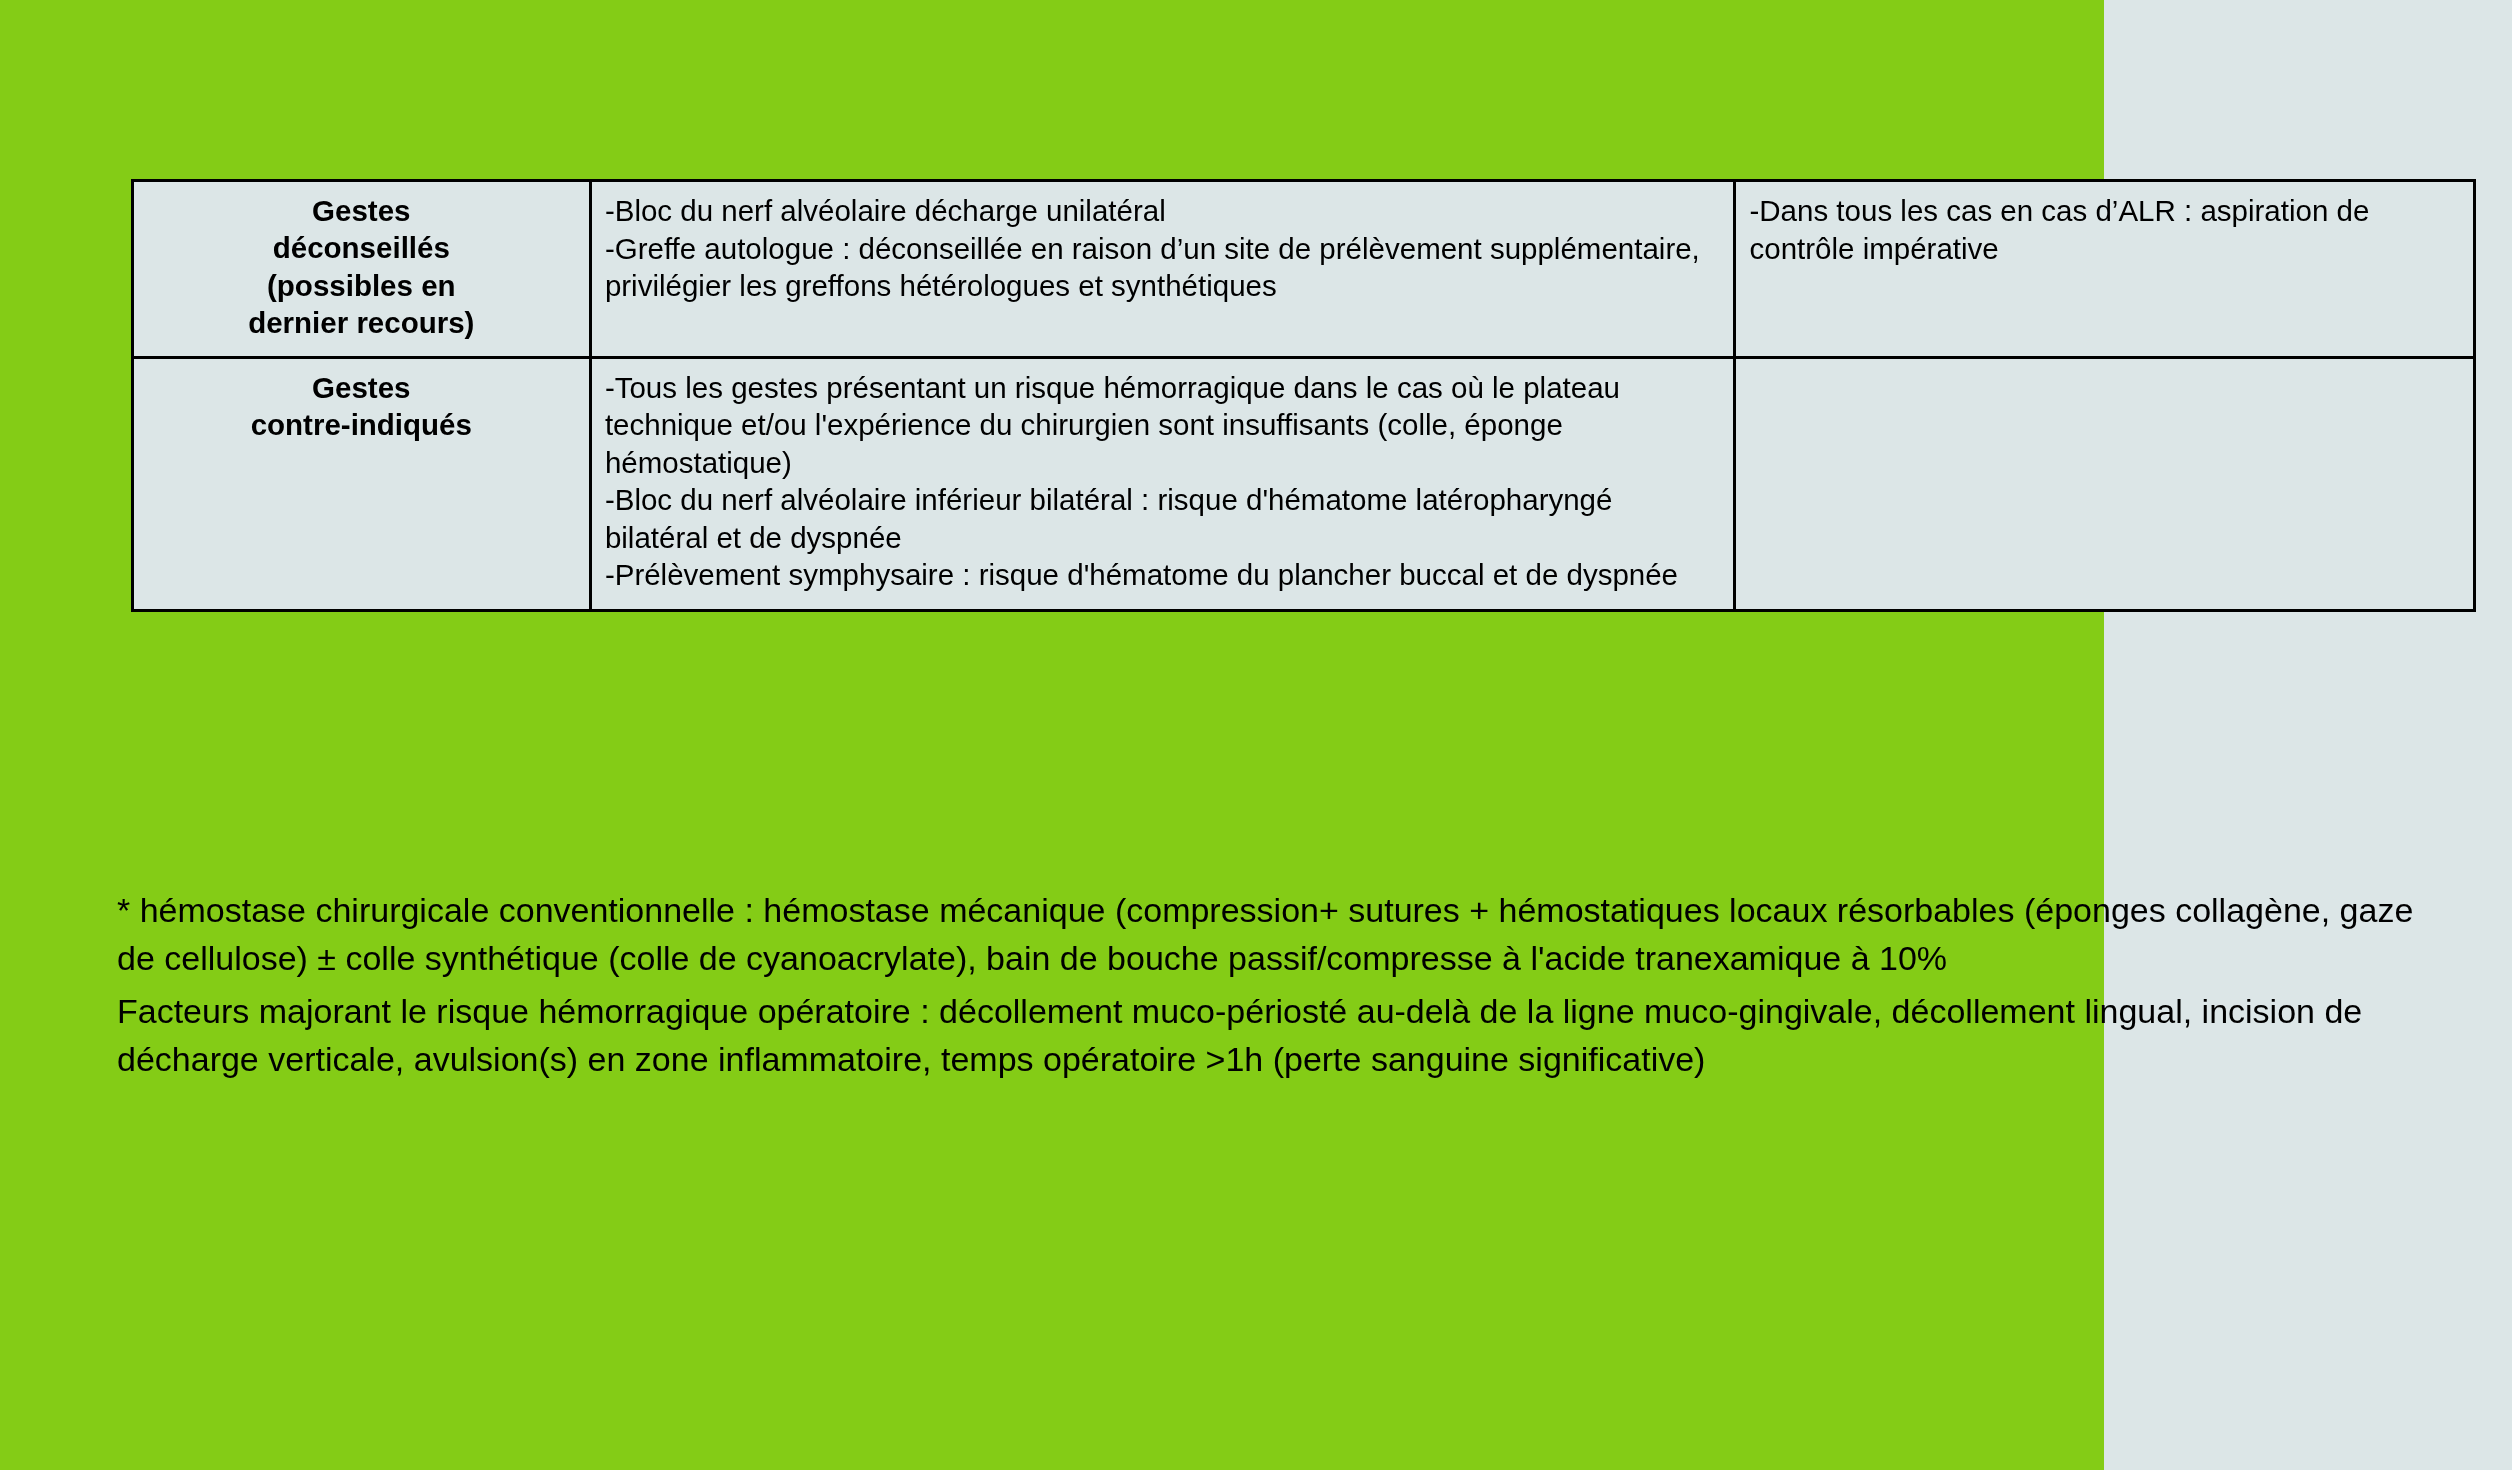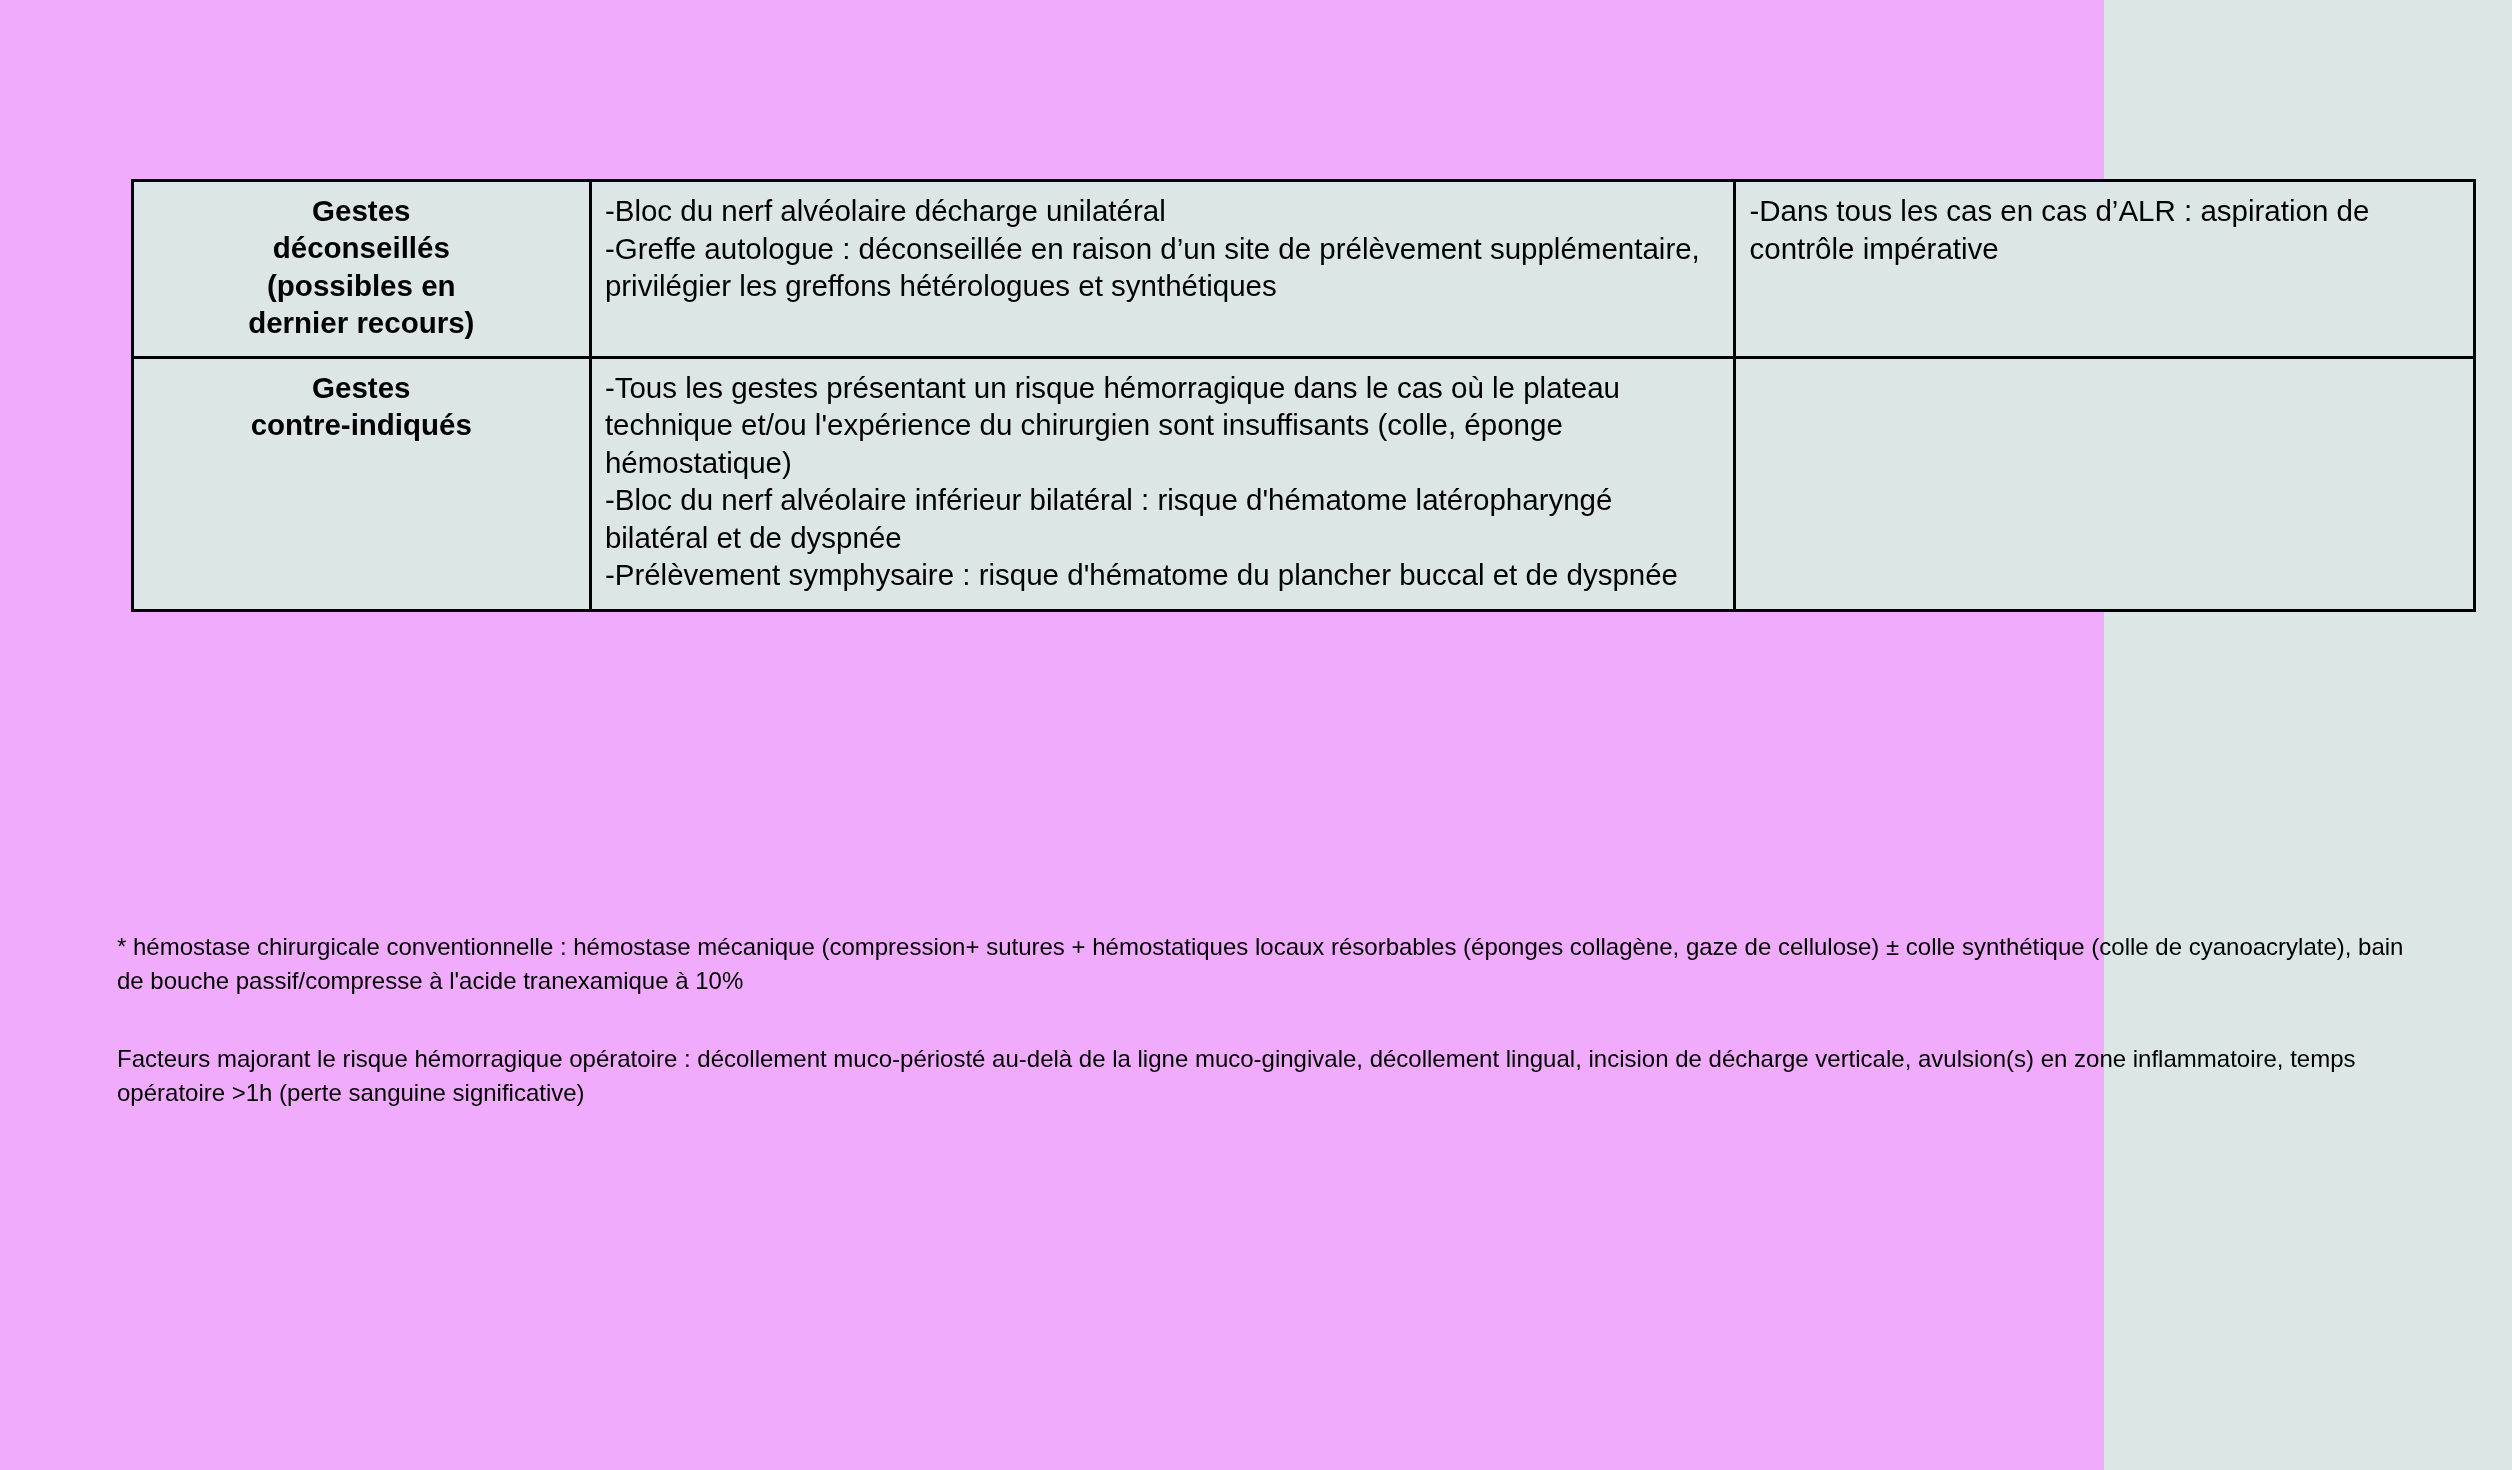--- a/index.html
+++ b/index.html
@@ -11,21 +11,21 @@
     width: 2512px;
     height: 1470px;
     font-family: "Liberation Sans", sans-serif;
     color: #000000;
     overflow: hidden;
   }
   .page {
     position: relative;
     width: 2104px;
     height: 1470px;
-    background: #f0abfc;
+    background: #84cc16;
     box-sizing: border-box;
   }
 
   
   .table-wrap {
     position: absolute;
     left: 131px;
     top: 179px;
     width: 2254px;
   }
@@ -62,26 +62,25 @@
   }
 
   
   .notes {
     position: absolute;
     left: 117px;
     top: 886px;
     width: 2304px;
   }
   .note {
-    font-size: 24px;
+    font-size: 34px;
     line-height: 1.42;
     white-space: pre-line;
     margin-bottom: 4.4px;
     text-indent: 0;
-    margin-top: 44px;
   }
 </style>
 </head>
 <body>
 
 <div class="page">
 
   <div class="table-wrap">
     <table class="main">
       <tbody>

